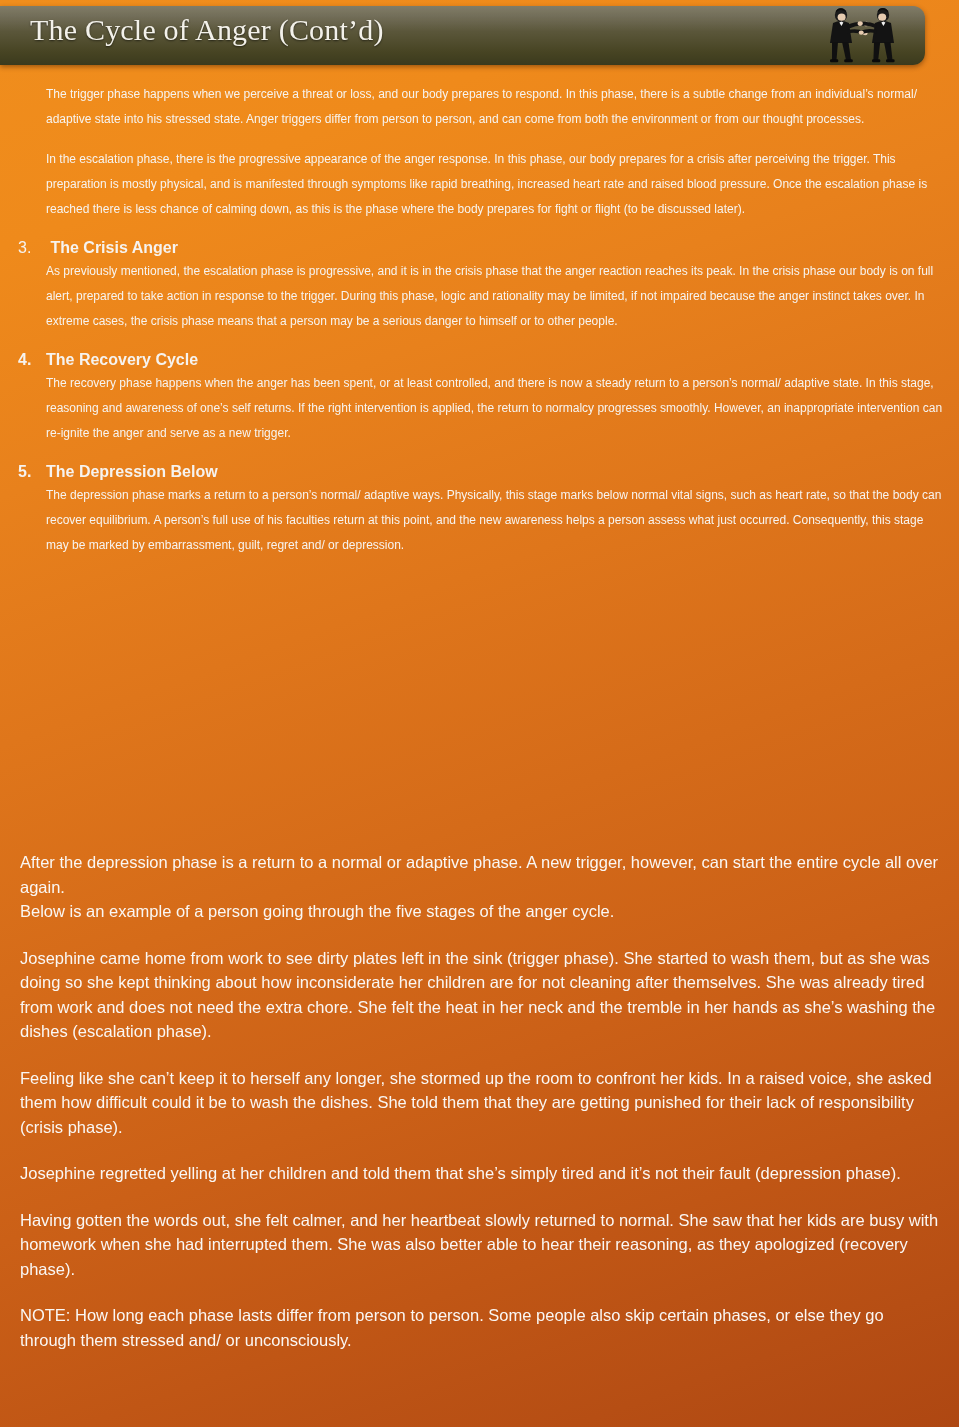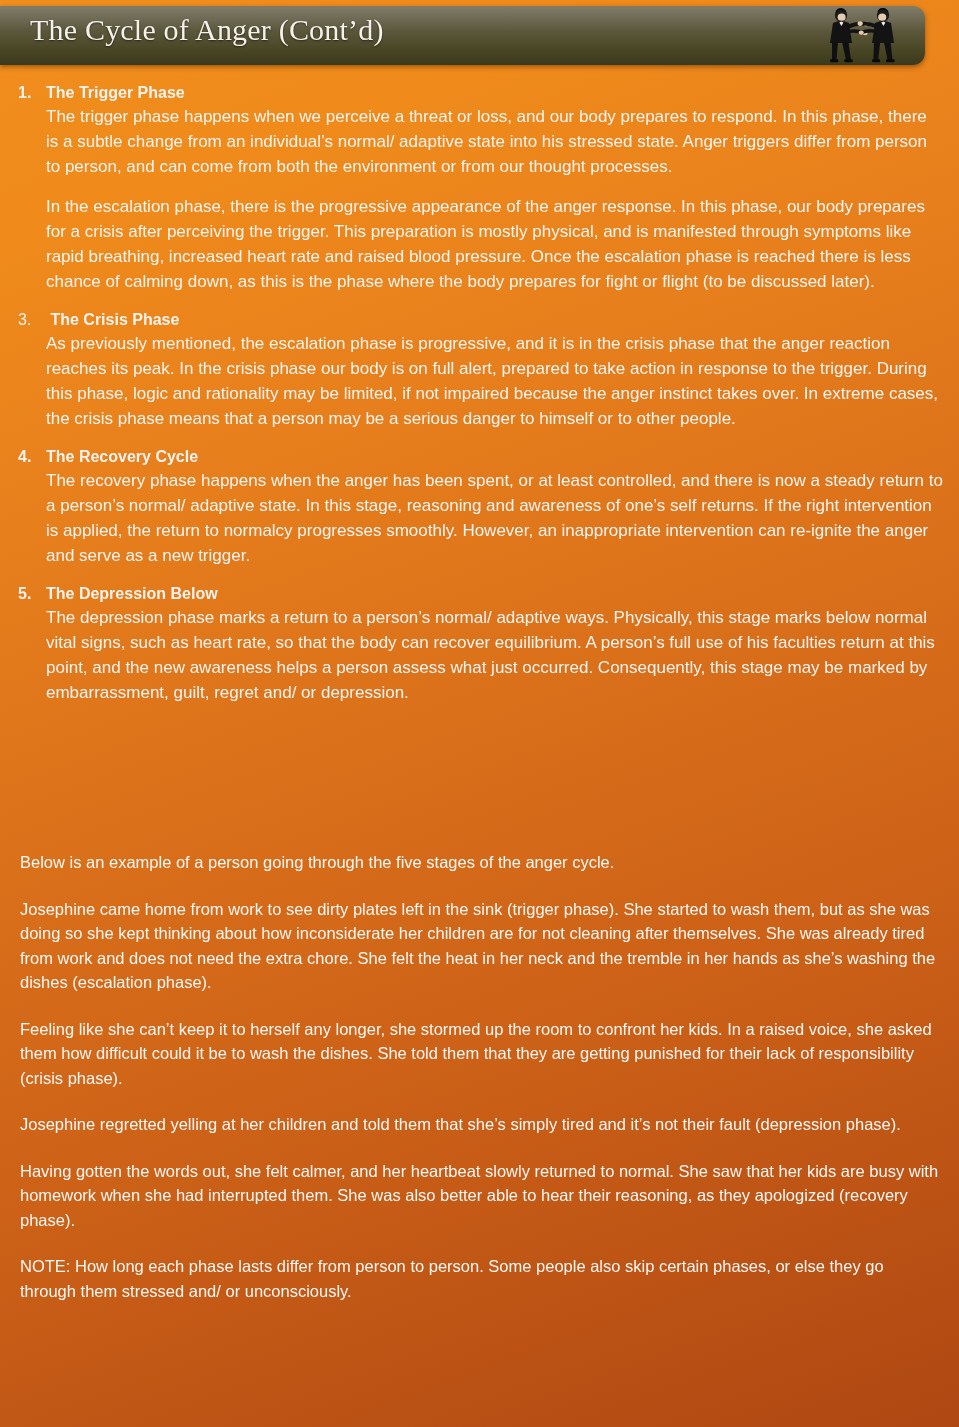--- a/index.html
+++ b/index.html
@@ -90,21 +90,21 @@
     line-height: 22px;
     white-space: pre;
   }
   .phase-head .num {
     display: inline-block;
     width: 28px;
   }
   .phase-head .num.light { font-weight: normal; }
   .phase-body {
     margin-left: 28px;
-    font-size: 17px;
+    font-size: 12px;
     line-height: 25px;
     color: #f7f4f0;
     text-align: left;
   }
   
   .narrative {
     position: absolute;
     left: 20px;
     top: 850px;
     width: 920px;
@@ -113,21 +113,20 @@
   .narrative p {
     margin: 0 0 22px 0;
     font-size: 16.5px;
     line-height: 24.5px;
   }
   .narrative p.tight {
     margin-bottom: 0;
   }
   .narrative p.tight + p.follow {
     margin-top: 0;
-    text-align: right;
   }
 </style>
 </head>
 <body>
 
 <div id="slide">
 
   <div class="titlebar">
     <div class="topsheen"></div>
     <div class="title-text">The Cycle of Anger (Cont’d)</div>
@@ -171,46 +170,46 @@
         <path d="M73 36 l6.5 0 l2 18 l-5 0 z" fill="#101010"></path>
         <rect x="61" y="53.2" width="8.3" height="3" rx="1.2" fill="#0a0a0a"></rect>
         <rect x="75" y="53.2" width="8.6" height="3" rx="1.2" fill="#0a0a0a"></rect>
       </g>
     </svg>
   </div>
 
   <div class="phase-list">
 
     <div class="phase">
-      <div class="phase-head"><span class="num">1.</span><span>The Trigger Phase</span></div>
       <div class="phase-body">The trigger phase happens when we perceive a threat or loss, and our body prepares to respond. In this phase, there is a subtle change from an individual’s normal/ adaptive state into his stressed state. Anger triggers differ from person to person, and can come from both the environment or from our thought processes.</div>
     </div>
 
     <div class="phase">
       <div class="phase-body">In the escalation phase, there is the progressive appearance of the anger response. In this phase, our body prepares for a crisis after perceiving the trigger. This preparation is mostly physical, and is manifested through symptoms like rapid breathing, increased heart rate and raised blood pressure. Once the escalation phase is reached there is less chance of calming down, as this is the phase where the body prepares for fight or flight (to be discussed later).</div>
     </div>
 
     <div class="phase">
-      <div class="phase-head"><span class="num light">3.</span><span> The Crisis Phase</span></div>
+      <div class="phase-head"><span class="num light">3.</span><span> The Crisis Anger</span></div>
       <div class="phase-body">As previously mentioned, the escalation phase is progressive, and it is in the crisis phase that the anger reaction reaches its peak. In the crisis phase our body is on full alert, prepared to take action in response to the trigger. During this phase, logic and rationality may be limited, if not impaired because the anger instinct takes over. In extreme cases, the crisis phase means that a person may be a serious danger to himself or to other people.</div>
     </div>
 
     <div class="phase">
       <div class="phase-head"><span class="num">4.</span><span>The Recovery Cycle</span></div>
       <div class="phase-body">The recovery phase happens when the anger has been spent, or at least controlled, and there is now a steady return to a person’s normal/ adaptive state.  In this stage, reasoning and awareness of one’s self returns. If the right intervention is applied, the return to normalcy progresses smoothly. However, an inappropriate intervention can re-ignite the anger and serve as a new trigger.</div>
     </div>
 
     <div class="phase">
       <div class="phase-head"><span class="num">5.</span><span>The Depression Below</span></div>
       <div class="phase-body">The depression phase marks a return to a person’s normal/ adaptive ways. Physically, this stage marks below normal vital signs, such as heart rate, so that the body can recover equilibrium. A person’s full use of his faculties return at this point, and the new awareness helps a person assess what just occurred. Consequently, this stage may be marked by embarrassment, guilt, regret and/ or depression.</div>
     </div>
 
   </div>
 
   <div class="narrative">
+    <p class="tight">After the depression phase is a return to a normal or adaptive phase. A new trigger, however, can start the entire cycle all over again.</p>
     <p class="follow">Below is an example of a person going through the five stages of the anger cycle.</p>
     <p>Josephine came home from work to see dirty plates left in the sink (trigger phase). She started to wash them, but as she was doing so she kept thinking about how inconsiderate her children are for not cleaning after themselves. She was already tired from work and does not need the extra chore. She felt the heat in her neck and the tremble in her hands as she’s washing the dishes (escalation phase).</p>
     <p>Feeling like she can’t keep it to herself any longer, she stormed up the room to confront her kids. In a raised voice, she asked them how difficult could it be to wash the dishes. She told them that they are getting punished for their lack of responsibility (crisis phase).</p>
     <p>Josephine regretted yelling at her children and told them that she’s simply tired and it’s not their fault (depression phase).</p>
     <p>Having gotten the words out, she felt calmer, and her heartbeat slowly returned to normal. She saw that her kids are busy with homework when she had interrupted them. She was also better able to hear their reasoning, as they apologized (recovery phase).</p>
     <p>NOTE: How long each phase lasts differ from person to person. Some people also skip certain phases, or else they go through them stressed and/ or unconsciously.</p>
   </div>
 
 </div>
 

